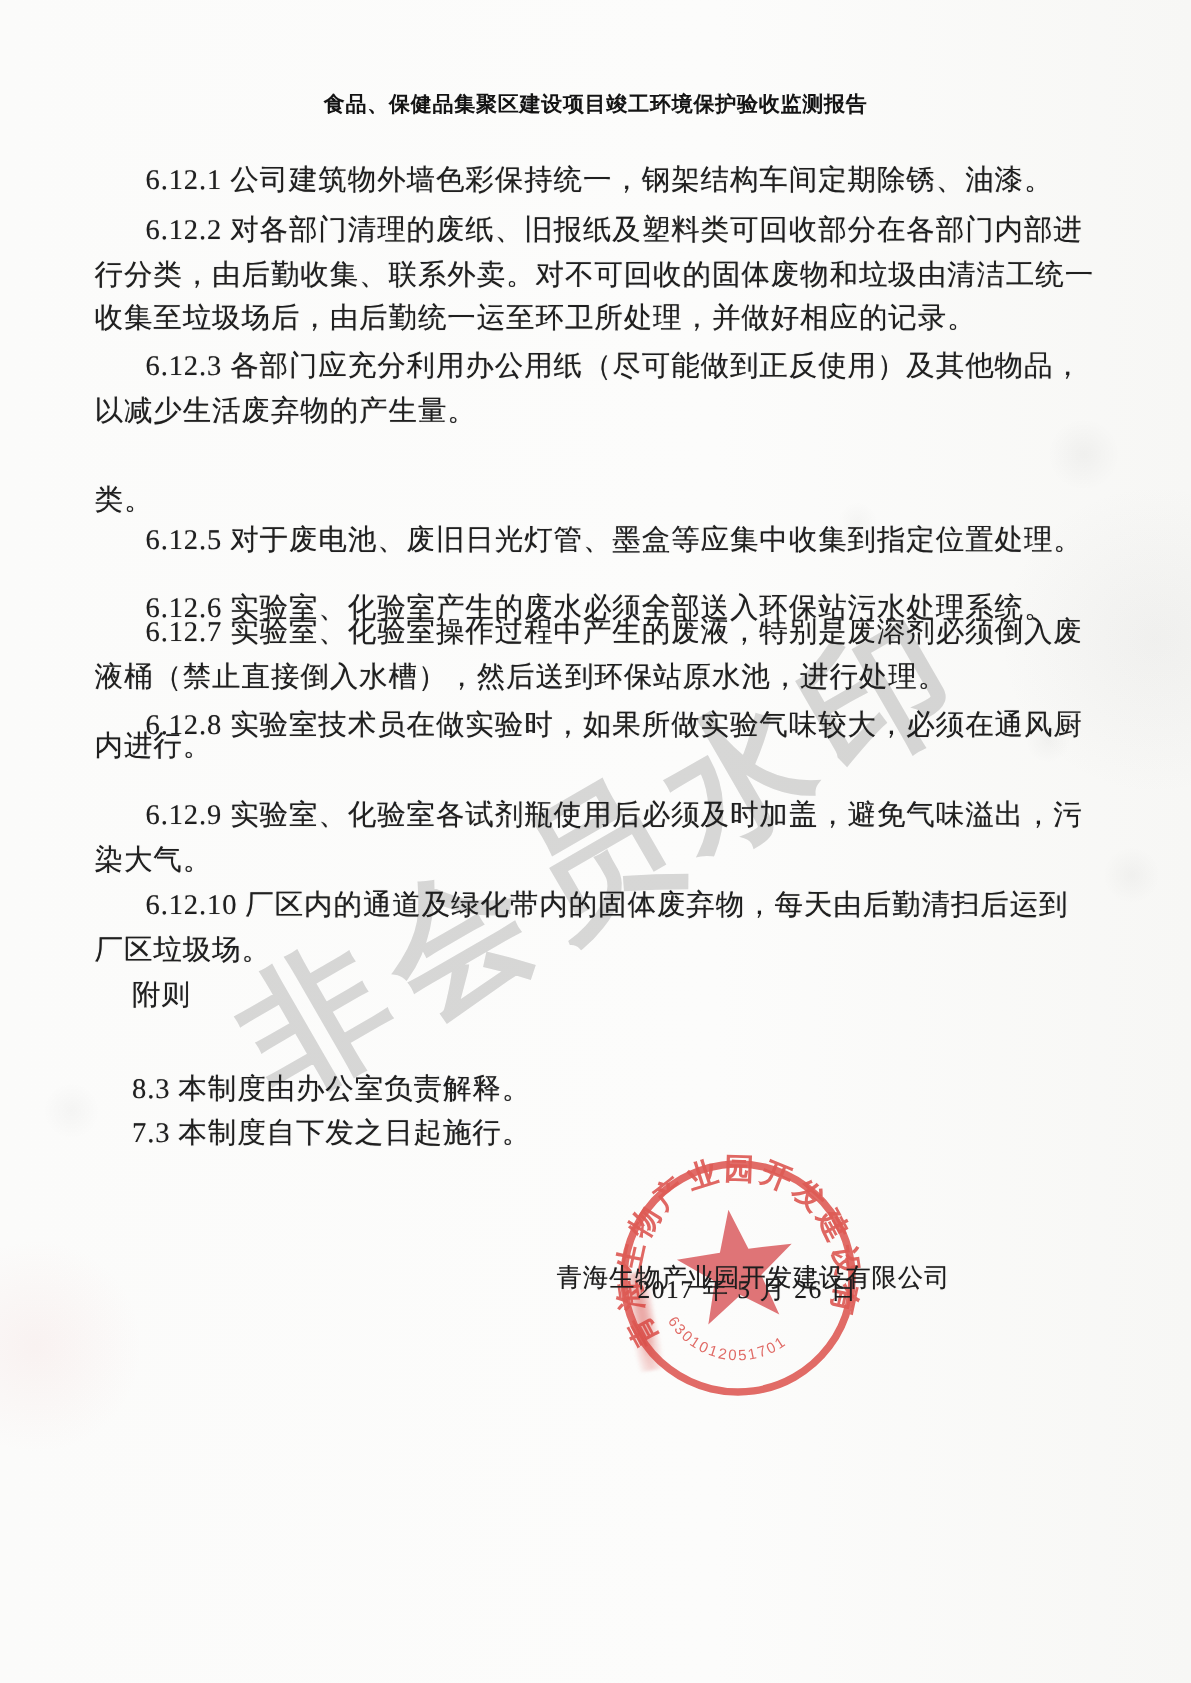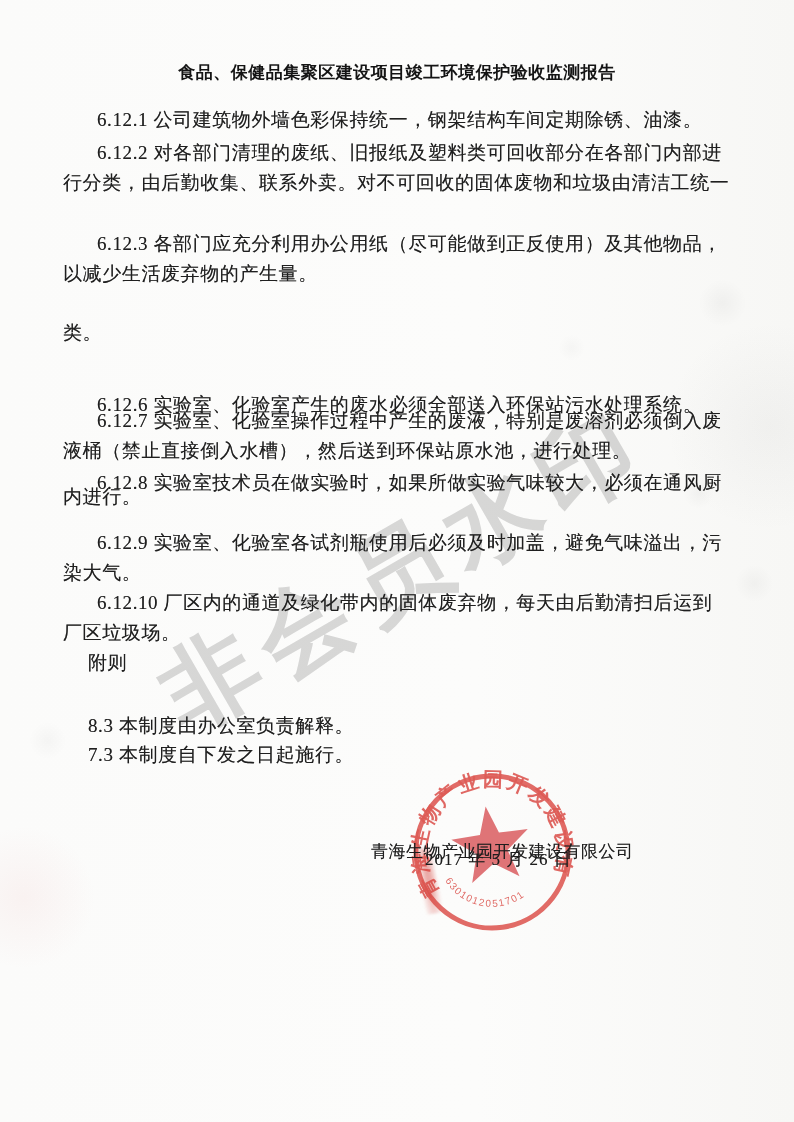--- a/index.html
+++ b/index.html
@@ -20,21 +20,21 @@
       radial-gradient(circle at 91% 27%, rgba(0,0,0,0.035), transparent 2.2%),
       radial-gradient(circle at 95% 52%, rgba(0,0,0,0.03), transparent 2%),
       radial-gradient(circle at 88% 44%, rgba(0,0,0,0.03), transparent 1.6%),
       radial-gradient(circle at 6% 66%, rgba(0,0,0,0.028), transparent 1.8%),
       radial-gradient(circle at 72% 31%, rgba(0,0,0,0.022), transparent 1.4%);
   }
   .hdr{
     position:absolute;top:61px;left:0;width:100%;
     text-align:center;
     font-family:"Liberation Sans","DejaVu Sans",sans-serif;
-    font-weight:bold;font-size:17px;letter-spacing:0.5px;color:#141414;
+    font-weight:bold;font-size:14px;letter-spacing:0.5px;color:#141414;
     z-index:3;
   }
   .line{
     position:absolute;
     font-size:19px;letter-spacing:0.6px;color:#1f1f1f;
     white-space:nowrap;z-index:3;
     text-shadow:0 0 0.5px rgba(40,40,40,0.55);
   }
   .num{left:97px;}
   .cont{left:63px;}
@@ -77,23 +77,25 @@
 
 <div id="page">
 
   <div class="wm">非会员水印</div>
 
   <div class="hdr">食品、保健品集聚区建设项目竣工环境保护验收监测报告</div>
 
   <div class="line num" style="top:107px">6.12.1 公司建筑物外墙色彩保持统一，钢架结构车间定期除锈、油漆。</div>
   <div class="line num" style="top:140px">6.12.2 对各部门清理的废纸、旧报纸及塑料类可回收部分在各部门内部进</div>
   <div class="line cont" style="top:170px">行分类，由后勤收集、联系外卖。对不可回收的固体废物和垃圾由清洁工统一</div>
+  <div class="line cont" style="top:199px">收集至垃圾场后，由后勤统一运至环卫所处理，并做好相应的记录。</div>
   <div class="line num" style="top:231px">6.12.3 各部门应充分利用办公用纸（尽可能做到正反使用）及其他物品，</div>
   <div class="line cont" style="top:261px">以减少生活废弃物的产生量。</div>
   <div class="line cont" style="top:320px">类。</div>
+  <div class="line num" style="top:347px">6.12.5 对于废电池、废旧日光灯管、墨盒等应集中收集到指定位置处理。</div>
   <div class="line num" style="top:392px">6.12.6 实验室、化验室产生的废水必须全部送入环保站污水处理系统。</div>
   <div class="line num" style="top:408px">6.12.7 实验室、化验室操作过程中产生的废液，特别是废溶剂必须倒入废</div>
   <div class="line cont" style="top:438px">液桶（禁止直接倒入水槽），然后送到环保站原水池，进行处理。</div>
   <div class="line num" style="top:470px">6.12.8 实验室技术员在做实验时，如果所做实验气味较大，必须在通风厨</div>
   <div class="line cont" style="top:484px">内进行。</div>
   <div class="line num" style="top:530px">6.12.9 实验室、化验室各试剂瓶使用后必须及时加盖，避免气味溢出，污</div>
   <div class="line cont" style="top:560px">染大气。</div>
   <div class="line num" style="top:590px">6.12.10 厂区内的通道及绿化带内的固体废弃物，每天由后勤清扫后运到</div>
   <div class="line cont" style="top:620px">厂区垃圾场。</div>
   <div class="line sec" style="top:650px">附则</div>

